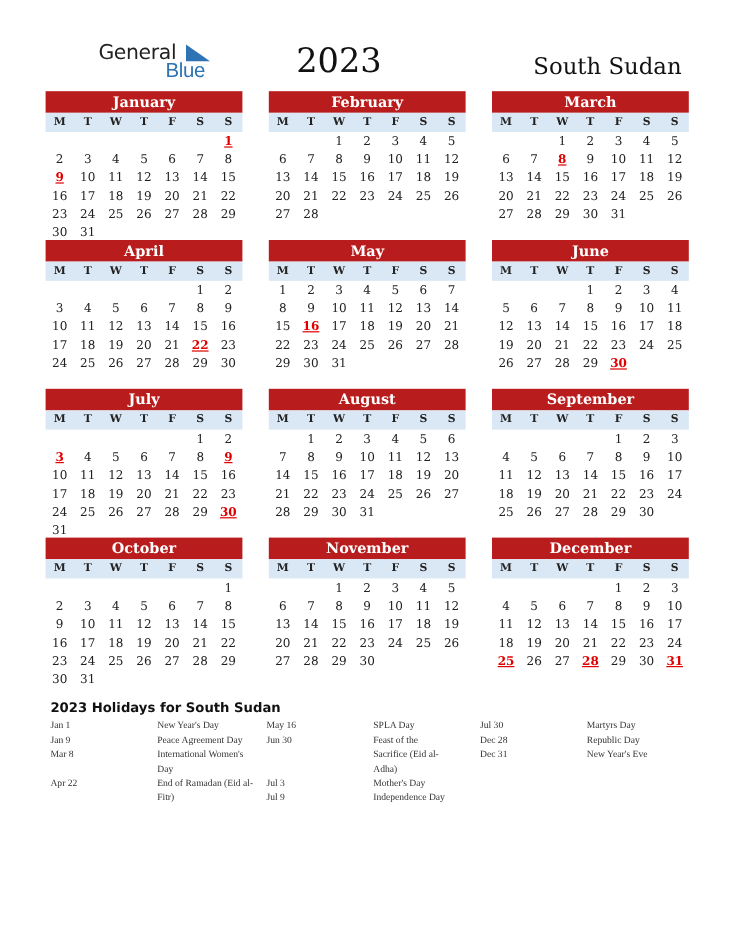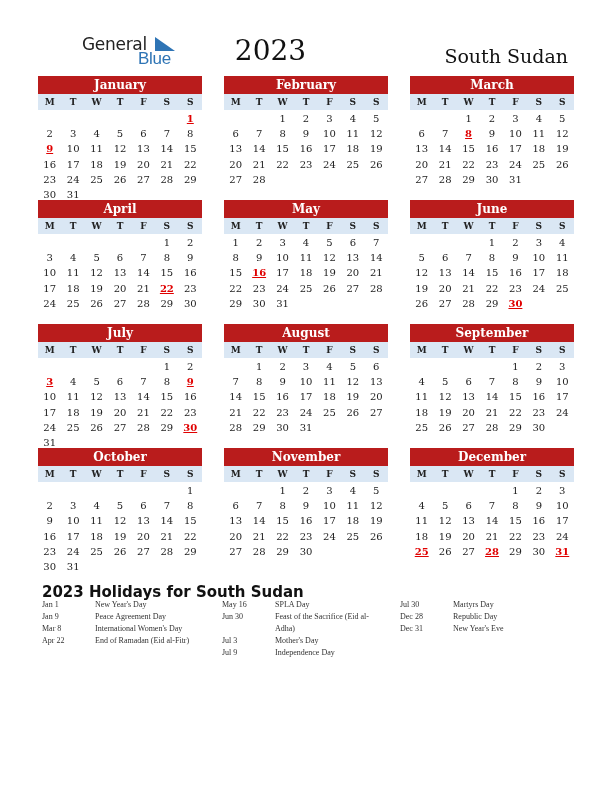--- a/index.html
+++ b/index.html
@@ -1,34 +1,34 @@
 <!DOCTYPE html>
 <html><head>
 <meta charset="utf-8">
 <style>
   html, body { margin: 0; padding: 0; background: #ffffff; }
   body { width: 612px; height: 792px; position: relative; overflow: hidden; font-family: "DejaVu Serif", serif; color: #222; }
   .logo { position: absolute; left: 42px; top: 34px; width: 100px; height: 36px; margin-left: 40px; }
   .logo .general { position: absolute; left: 0; top: 0; font-family: "DejaVu Sans", sans-serif; font-size: 17px; color: #222; letter-spacing: -0.3px; }
   .logo .blue { position: absolute; left: 56px; top: 15px; font-family: Liberation Sans, sans-serif; font-size: 17px; color: #2e74b5; letter-spacing: -0.3px; }
   .logo .tri { position: absolute; left: 73px; top: 3px; width: 0; height: 0; border-left: 20px solid #2e74b5; border-top: 14px solid transparent; }
-  .year { position: absolute; left: 0; width: 541px; top: 34px; text-align: center; font-size: 28px; color: #111; font-family: "DejaVu Serif", serif; }
+  .year { position: absolute; left: 12px; width: 541px; top: 34px; text-align: center; font-size: 28px; color: #111; font-family: "DejaVu Serif", serif; }
   .country { position: absolute; right: 44px; top: 45px; font-size: 19px; color: #111; font-family: "DejaVu Serif", serif; }
   .month { position: absolute; width: 164px; }
   .mhead { height: 18px; background: #b91c1c; color: #fff; text-align: center; font-weight: bold; font-size: 12px; line-height: 18px; font-family: "DejaVu Serif", serif; }
   .wdays { height: 16px; background: #dae7f4; display: grid; grid-template-columns: repeat(7, 1fr); }
   .wdays span { text-align: center; font-size: 9px; font-weight: bold; line-height: 16px; color: #222; }
   .days { display: grid; grid-template-columns: repeat(7, 1fr); grid-auto-rows: 15.2px; padding-top: 1px; }
   .days span { text-align: center; font-size: 10px; line-height: 15px; color: #222; font-family: "DejaVu Serif", serif; }
   .days span.hol { color: #e00000; font-weight: bold; text-decoration: underline; }
-  .hol-title { position: absolute; left: 42px; top: 583px; font-family: "DejaVu Sans", sans-serif; font-weight: bold; font-size: 15px; color: #111; }
+  .hol-title { position: absolute; left: 42px; top: 583px; font-family: "DejaVu Sans", sans-serif; font-weight: bold; font-size: 11px; color: #111; }
   .hcol { position: absolute; top: 599px; width: 170px; }
   .hrow { display: flex; font-size: 8px; line-height: 12px; color: #333; font-family: Liberation Serif, serif; gap: 17px; }
   .hrow .d { width: 36px; flex: none; }
-  .hrow .n { flex: 1; }
+  .hrow .n { flex: 1; margin-left: 36px; }
 </style>
 </head>
 <body>
 
 <div class="logo">
   <span class="general">General</span>
   <span class="tri"></span>
   <span class="blue">Blue</span>
 </div>
 <div class="year">2023</div>

